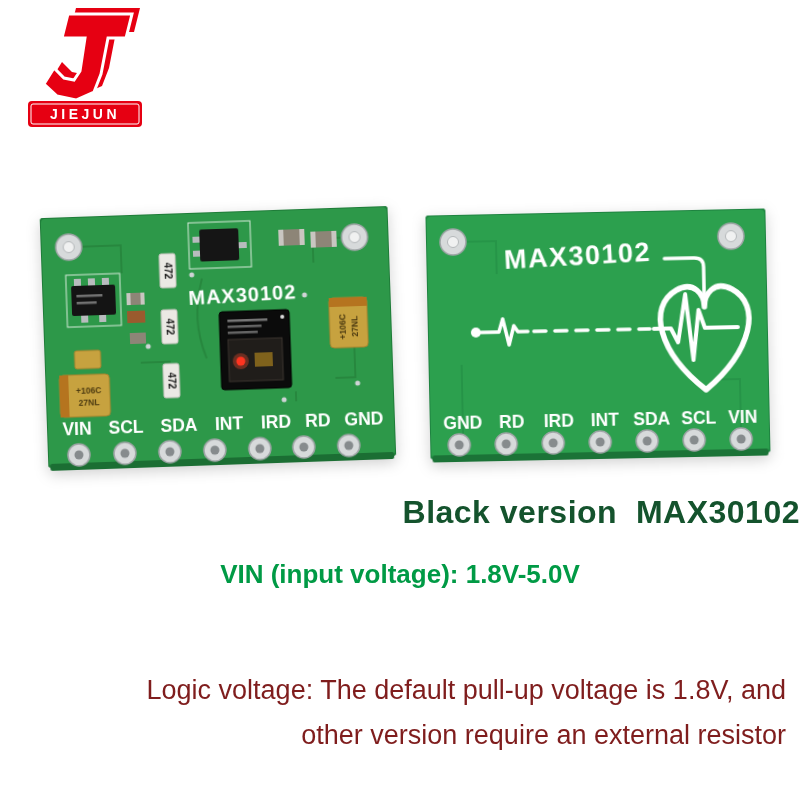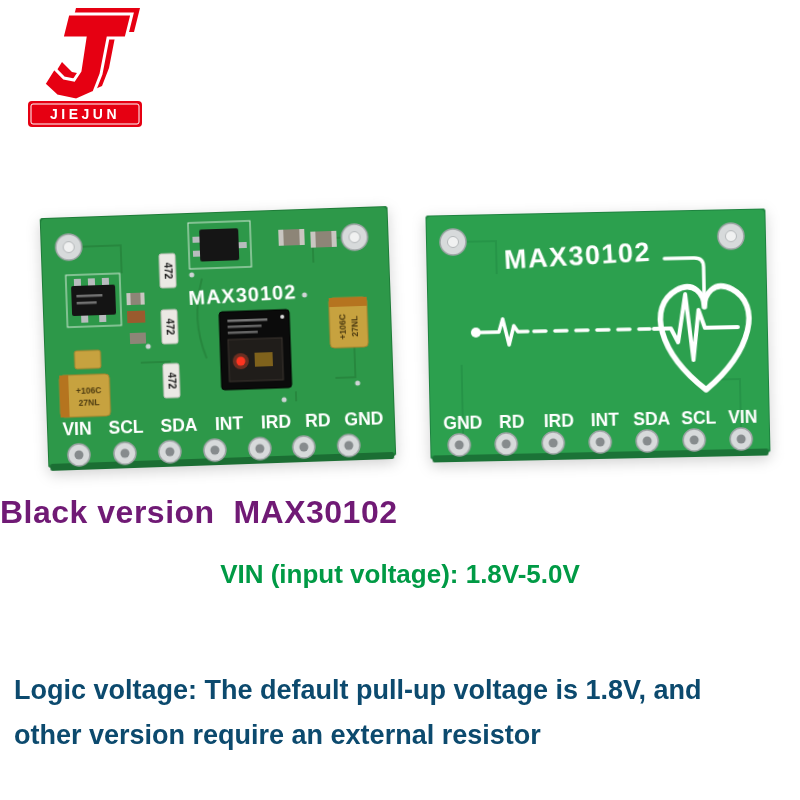--- a/index.html
+++ b/index.html
@@ -17,32 +17,32 @@
     filter:drop-shadow(0 4px 7px rgba(0,0,0,0.18));
   }
   .board-back {
     position:absolute; left:428px; top:212px;
     transform:rotate(-1.2deg);
     filter:drop-shadow(0 4px 7px rgba(0,0,0,0.18));
   }
 
   .caption-title {
     position:absolute; top:494px; left:0; width:100%;
-    text-align:left; font-weight:bold; font-size:32px;
-    color:#701a75; white-space:pre-wrap; letter-spacing:0.5px;
+    text-align:right; font-weight:bold; font-size:32px;
+    color:#14532d; white-space:pre-wrap; letter-spacing:0.5px;
   }
   .caption-sub {
     position:absolute; top:559px; left:0; width:100%;
     text-align:center; font-weight:bold; font-size:26px;
     color:#009a45; white-space:pre-wrap;
   }
   .caption-note {
     position:absolute; top:668px; left:14px; width:772px;
-    font-weight:bold; font-size:27px; line-height:45px;
-    color:#0c4a6e; text-align:left;
+    font-weight:normal; font-size:27px; line-height:45px;
+    color:#7f1d1d; text-align:right;
   }
 </style>
 </head>
 <body>
 
 <div class="stage">
 
   <svg class="logo" width="114" height="120" viewBox="0 0 114 120">
     <g>
       <polygon points="44,2 108,2 102,26 84,26 77,62 70,80 52,88 33,84 20,72 30,56 40,66 50,68 56,59 61,26 38,26" fill="#e60012" transform="translate(4,-2)"></polygon>

